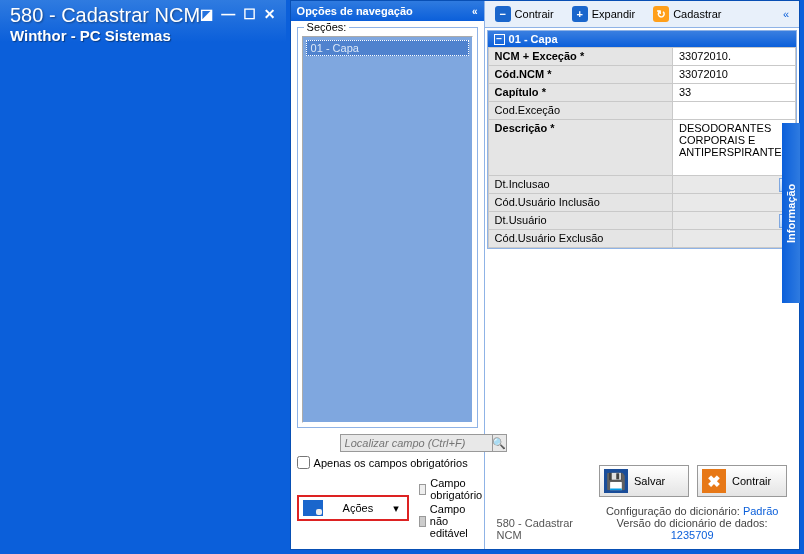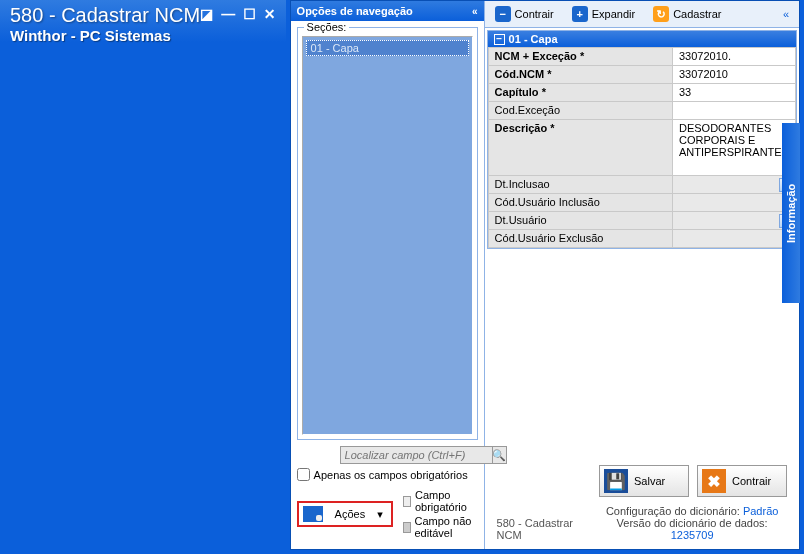--- a/index.html
+++ b/index.html
@@ -25,21 +25,21 @@
 .find-row { display: flex; margin: 0 6px 4px 6px; }
 .find-input { flex: 1; background: #e8e8e8; border: 1px solid #999; padding: 2px 4px; color: #777; font-style: italic; margin-left: 43px; }
 .find-btn { width: 20px; background: #e8e8e8; border: 1px solid #999; border-left: none; display:flex;align-items:center;justify-content:center;}
 .chk-row { margin: 0 6px 8px 6px; display:flex; align-items:center; gap:4px;}
 .legend-row { display:flex; flex-direction: column; gap: 2px;}
 .legend-item { display:flex; align-items:center; gap:4px;}
 .sq { width:11px; height:11px; border:1px solid #999; background:#eee;}
 .sq.grey { background:#ccc; }
 
 .bottom-act { display:flex; align-items:center; gap:10px; margin:0 6px 10px 6px; }
-.acoes-btn { border: 2px solid #d22; background:#fff; padding:3px 8px 3px 4px; display:flex;align-items:center;gap:12px; }
+.acoes-btn { border: 2px solid #d22; background:#fff; padding:3px 8px 3px 4px; display:flex;align-items:center;gap:20px; }
 .acoes-ico { width:20px;height:16px;background:#1a66cc;display:inline-block;position:relative;}
 .acoes-ico::after{content:"";position:absolute;right:1px;bottom:1px;width:6px;height:6px;background:#eee;border-radius:2px;}
 
 .main { flex: 1; display: flex; flex-direction: column; position: relative; }
 .toolbar { background: #e8f0fa; border-bottom:1px solid #8fb3e6; padding:3px 6px; display:flex; gap:10px; align-items:center;}
 .tbtn { display:flex;align-items:center;gap:4px; padding:2px 4px; cursor:pointer;}
 .tico { width:16px;height:16px;display:inline-flex;align-items:center;justify-content:center;font-weight:bold;color:#fff;border-radius:3px;}
 .tico.minus{background:#1a66cc;}
 .tico.plus{background:#1a66cc;}
 .tico.fire{background:#ff9f1a;}

